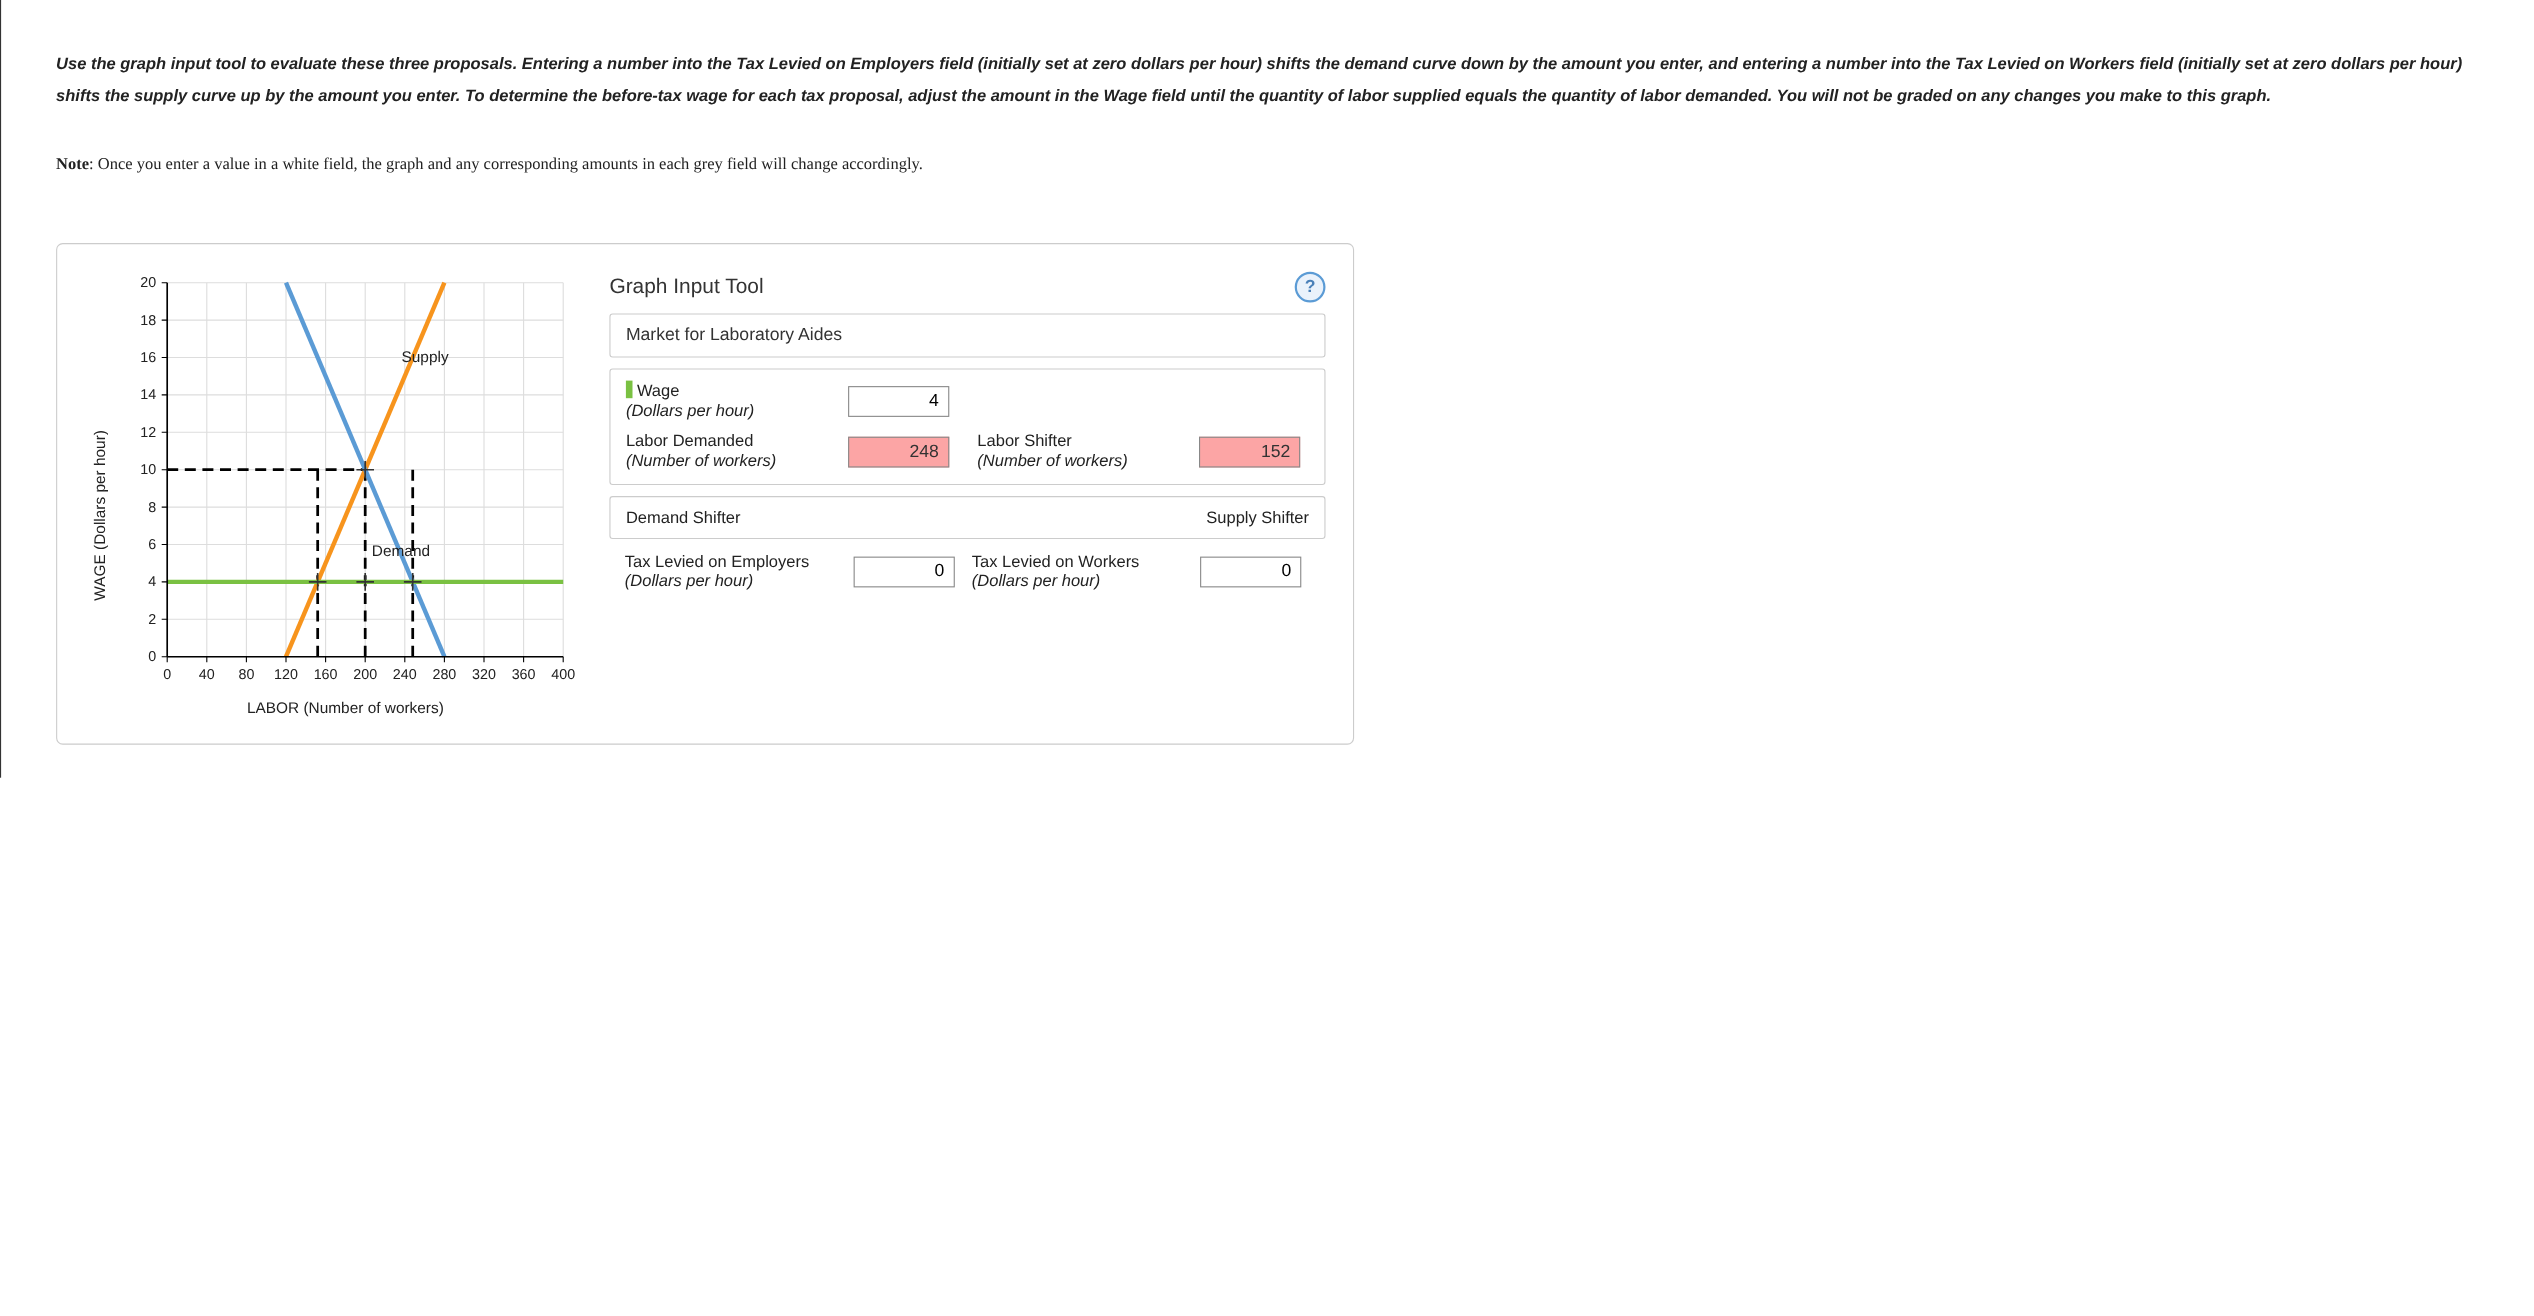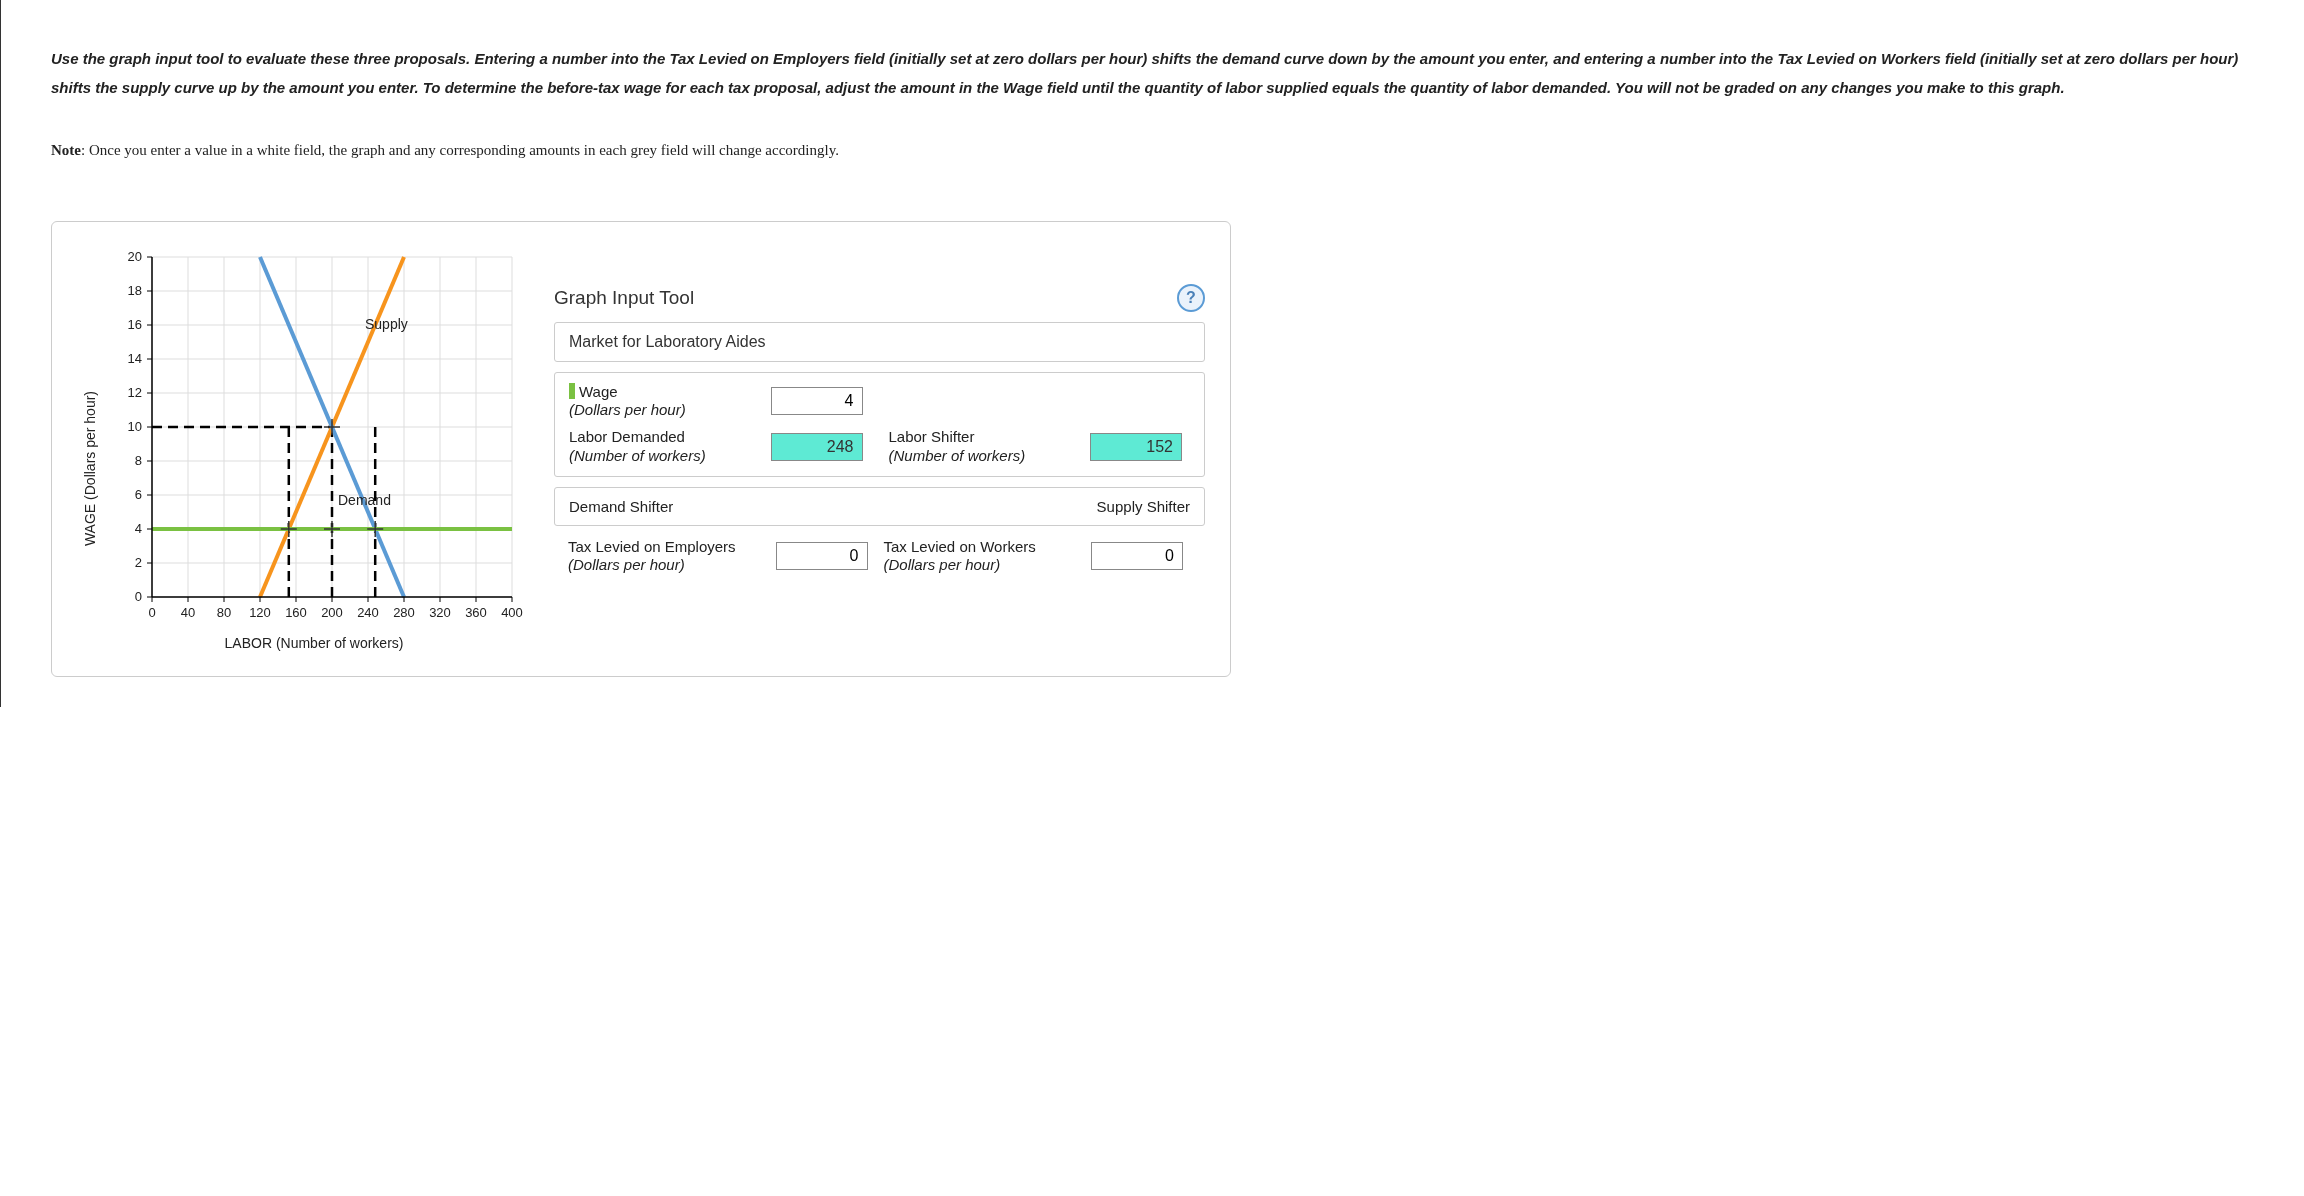--- a/index.html
+++ b/index.html
@@ -53,21 +53,21 @@
   .grid-line { stroke: #ddd; stroke-width: 1; }
   .axis-line { stroke: #000; stroke-width: 1.5; }
   .tick { stroke: #000; stroke-width: 1; }
   .supply-line { stroke: #f7941d; stroke-width: 4; fill: none; }
   .demand-line { stroke: #5b9bd5; stroke-width: 4; fill: none; }
   .wage-line { stroke: #7ac142; stroke-width: 4; fill: none; }
   .dash-line { stroke: #000; stroke-width: 2.5; stroke-dasharray: 10 6; fill: none; }
   .handle { stroke: #333; stroke-width: 1.5; fill: #333; }
   .curve-label { font-size: 14px; fill: #222; }
   
-  .panel { flex: 1; min-width: 560px; margin-top: 37px; }
+  .panel { flex: 1; min-width: 560px; }
   .panel-header {
     display: flex;
     justify-content: space-between;
     align-items: center;
     margin-bottom: 10px;
   }
   .panel-title { font-size: 19px; color: #333; }
   .help-btn {
     width: 28px; height: 28px;
     border: 2px solid #5b9bd5;
@@ -113,21 +113,21 @@
     width: 92px;
     height: 28px;
     font-size: 16px;
     text-align: right;
     padding: 2px 8px;
     border: 1px solid #888;
     background: #fff;
     font-family: inherit;
   }
   input[readonly] {
-    background: #5eead4;
+    background: #fca5a5;
     color: #333;
   }
   .shifter-headers {
     display: grid;
     grid-template-columns: 1fr 100px 1fr 100px;
     border: 1px solid #ccc;
     border-radius: 3px;
     padding: 10px 14px;
     margin-bottom: 0;
   }

